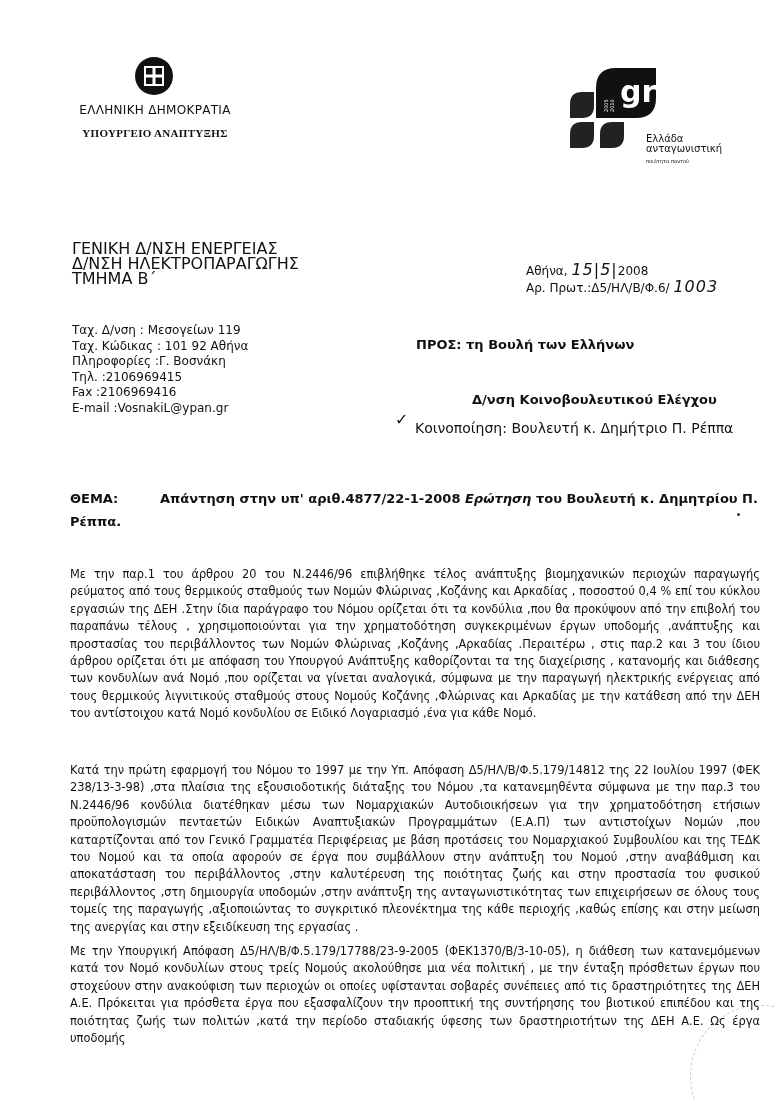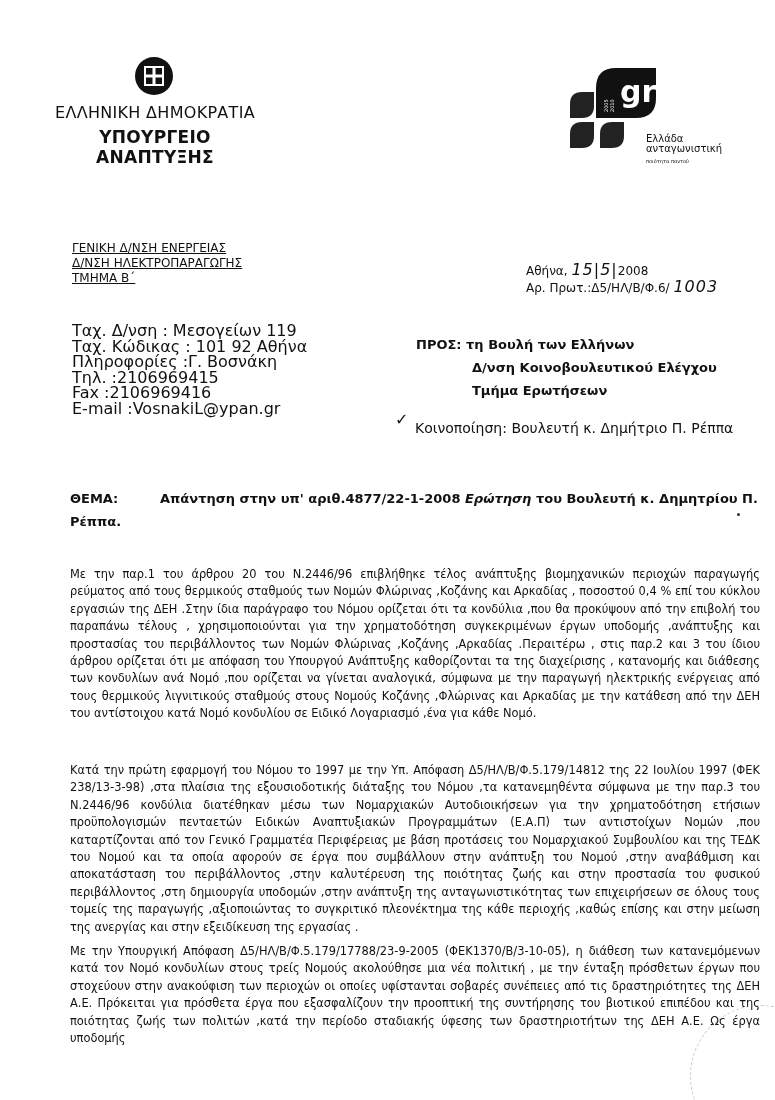--- a/index.html
+++ b/index.html
@@ -7,37 +7,37 @@
       width: 775px; height: 1100px; position: relative; overflow: hidden;
       font-family: "DejaVu Sans", sans-serif; color: #111111;
     }
     .abs { position: absolute; }
     .emblem {
       left: 135px; top: 57px; width: 38px; height: 38px; border-radius: 50%;
       background: #111; display: flex; align-items: center; justify-content: center;
     }
     .emblem svg { display: block; }
     .hdr-left { left: 40px; width: 230px; text-align: center; }
-    .hdr-line1 { top: 103px; font-size: 16px; letter-spacing: 0.3px; }
-    .hdr-line2 { top: 127px; font-size: 17px; font-weight: bold; letter-spacing: 0.3px; }
+    .hdr-line1 { top: 103px; font-size: 12px; letter-spacing: 0.3px; }
+    .hdr-line2 { top: 127px; font-size: 11px; font-weight: bold; letter-spacing: 0.3px; font-family: Liberation Serif, serif; }
 
     .logo { left: 568px; top: 60px; width: 100px; height: 90px; }
     .logo-text { left: 646px; top: 134px; font-size: 10px; line-height: 10px; }
     .logo-text .sub { font-size: 5px; display: block; margin-top: 2px; }
 
-    .dept { left: 72px; top: 241px; font-size: 12px; line-height: 15px; text-decoration: underline; }
+    .dept { left: 72px; top: 241px; font-size: 16px; line-height: 15px; }
     .dept div { white-space: nowrap; }
 
     .date-block { left: 526px; top: 262px; font-size: 12px; line-height: 16px; white-space: nowrap; }
     .hand { font-family: "DejaVu Sans", sans-serif; font-size: 16px; font-style: italic; letter-spacing: 1px; }
 
-    .contact { left: 72px; top: 323px; font-size: 16px; line-height: 15.6px; white-space: nowrap; }
+    .contact { left: 72px; top: 323px; font-size: 12px; line-height: 15.6px; white-space: nowrap; }
 
     .recipient { left: 416px; top: 333px; font-size: 13px; font-weight: bold; line-height: 23px; white-space: nowrap; }
-    .recipient .indent { padding-left: 56px; }
+    .recipient .indent { padding-left: 56px; margin-top: 32px; }
 
     .check { left: 395px; top: 410px; font-size: 16px; }
     .cc { left: 415px; top: 420px; font-size: 14px; white-space: nowrap; }
 
     .subject { left: 70px; top: 487px; width: 690px; font-size: 13px; font-weight: bold; line-height: 23px; }
     .subject .lbl { display: inline-block; width: 90px; }
     .subject .ital { font-style: italic; margin-top: 36px; }
 
     .para { left: 70px; width: 690px; font-size: 11.4px; line-height: 17.4px; text-align: justify; }
     .p1 { top: 566px; }
@@ -107,21 +107,20 @@
   <div>Fax :2106969416</div>
   <div>E-mail :VosnakiL@ypan.gr</div>
 </div>
 
 <div class="abs recipient">
   <div>
     <span>ΠΡΟΣ:</span>
     <span>τη Βουλή των Ελλήνων</span>
   </div>
   <div class="indent">Δ/νση Κοινοβουλευτικού Ελέγχου</div>
-  <div class="indent">Τμήμα Ερωτήσεων</div>
 </div>
 
 <div class="abs check">✓</div>
 <div class="abs cc">Κοινοποίηση: Βουλευτή κ. Δημήτριο Π. Ρέππα</div>
 
 <div class="abs subject">
   <span class="lbl">ΘΕΜΑ:</span><span>Απάντηση στην υπ' αριθ.4877/22-1-2008 </span><span class="ital">Ερώτηση</span><span>  του Βουλευτή κ. Δημητρίου Π. Ρέππα.</span>
 </div>
 <div class="abs dot"></div>
 

